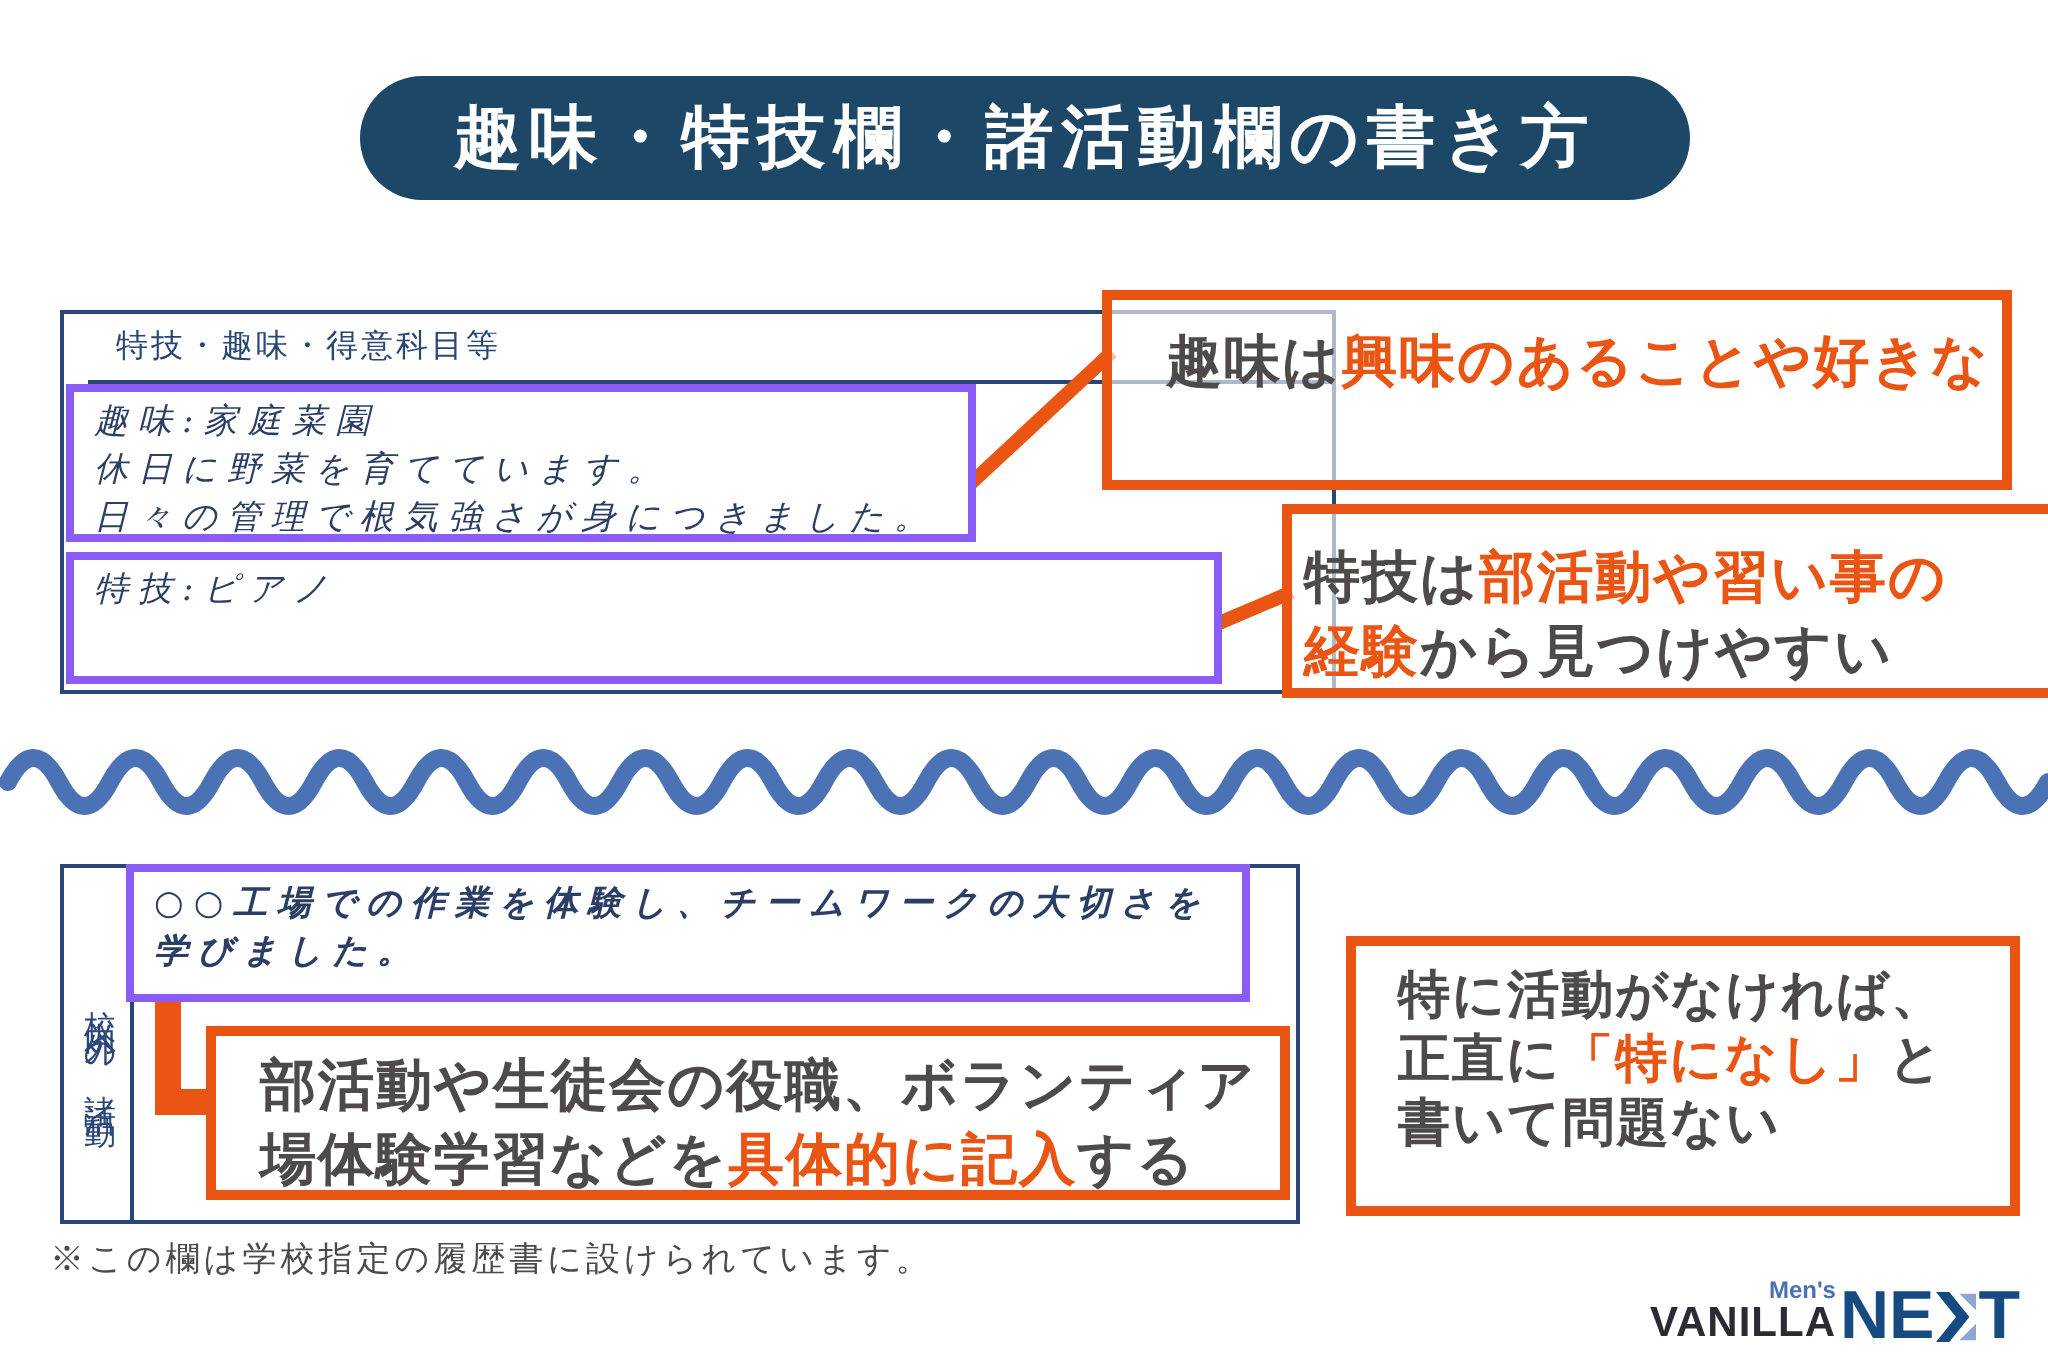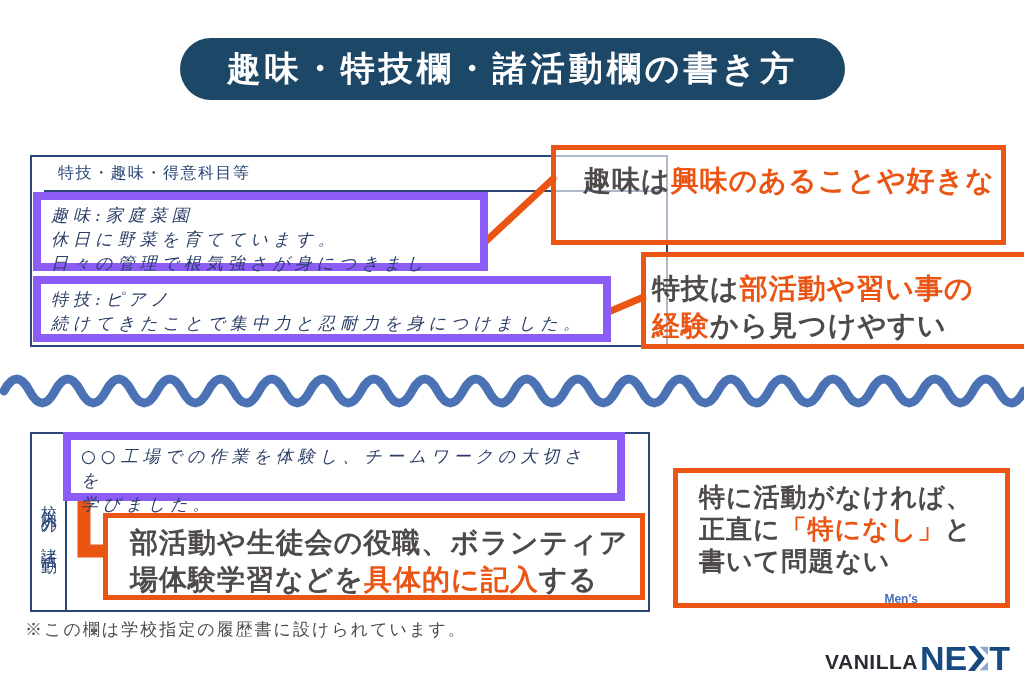--- a/index.html
+++ b/index.html
@@ -18,26 +18,26 @@
     padding-left:14px;font-size:16px;color:#2a4677;letter-spacing:1.5px;margin-left:12px;}
 
   
   .form-bottom{position:absolute;left:30px;top:432px;width:620px;height:180px;
     border:2px solid #2a4677;box-sizing:border-box;}
   .form-bottom-label{position:absolute;left:0;top:0;bottom:0;width:33px;
     border-right:2px solid #2a4677;display:flex;align-items:center;justify-content:center;
     writing-mode:vertical-rl;font-size:16px;letter-spacing:6px;color:#2a4677;}
 
   
-  .entry-box{position:absolute;box-sizing:border-box;background:#ffffff;border:8px solid #8b5cf6;
+  .entry-box{position:absolute;box-sizing:border-box;background:#ffffff;border:4px solid #8b5cf6;
     color:#2b3e66;font-family:"DejaVu Serif",serif;font-style:italic;font-size:17px;
     padding:3px 10px;letter-spacing:5px;}
   .entry-hobby{left:33px;top:192px;width:455px;height:79px;line-height:24px;}
   .entry-skill{left:33px;top:276px;width:578px;height:66px;line-height:24px;}
-  .entry-activity{left:63px;top:432px;width:562px;height:69px;line-height:24px;padding-top:4px;}
+  .entry-activity{left:63px;top:432px;width:562px;height:69px;line-height:24px;padding-top:4px;font-weight:bold;}
 
   
   .tip{position:absolute;box-sizing:border-box;border:5px solid #ea5514;
     background:rgba(255,255,255,0.62);color:#4d4a49;font-weight:bold;}
   .tip .em{color:#ea5514;}
   .tip-hobby{left:551px;top:145px;width:455px;height:100px;font-size:28px;line-height:37px;
     padding:12px 0 0 27px;letter-spacing:1px;}
   .tip-skill{left:641px;top:252px;width:399px;height:97px;font-size:28px;line-height:37px;
     padding:13px 0 0 6px;letter-spacing:1px;}
   .tip-activities{left:103px;top:513px;width:542px;height:87px;font-size:28px;line-height:37px;
@@ -47,21 +47,21 @@
 
   .overlay{position:absolute;left:0;top:0;pointer-events:none;}
   .wave{position:absolute;left:0;top:362px;pointer-events:none;}
 
   
   .footnote{position:absolute;left:25px;top:618px;font-size:17px;font-weight:normal;
     color:#4d4a49;letter-spacing:2px;}
 
   
   .logo{position:absolute;right:14px;bottom:10px;display:flex;align-items:flex-end;}
-  .logo-left{display:flex;flex-direction:column;align-items:flex-end;margin-right:2px;gap:46px;}
+  .logo-left{display:flex;flex-direction:column;align-items:flex-end;margin-right:2px;}
   .logo-mens{font-size:12px;font-weight:bold;color:#4a71b5;line-height:12px;margin-bottom:1px;}
   .logo-vanilla{font-size:21px;font-weight:bold;color:#2b2b33;letter-spacing:0.5px;line-height:20px;}
   .logo-next{display:flex;align-items:flex-end;color:#174a80;font-size:34px;font-weight:bold;
     line-height:27px;letter-spacing:0;}
   .logo-next svg{display:block;margin:0 0 1px 0;}
 </style>
 </head>
 <body>
 
 <div class="page">
@@ -87,21 +87,20 @@
   </svg>
 
   <div class="entry-box entry-hobby">
     <div>趣味:家庭菜園</div>
     <div>休日に野菜を育てています。</div>
     <div>日々の管理で根気強さが身につきました。</div>
   </div>
 
   <div class="entry-box entry-skill">
     <div>特技:ピアノ</div>
-    <div>続けてきたことで集中力と忍耐力を身につけました。</div>
   </div>
 
   <div class="entry-box entry-activity">
     <div>○○工場での作業を体験し、チームワークの大切さを</div>
     <div>学びました。</div>
   </div>
 
   <div class="tip tip-hobby">
     <div><span>趣味は</span><span class="em">興味のあることや好きな</span></div>
   </div>

